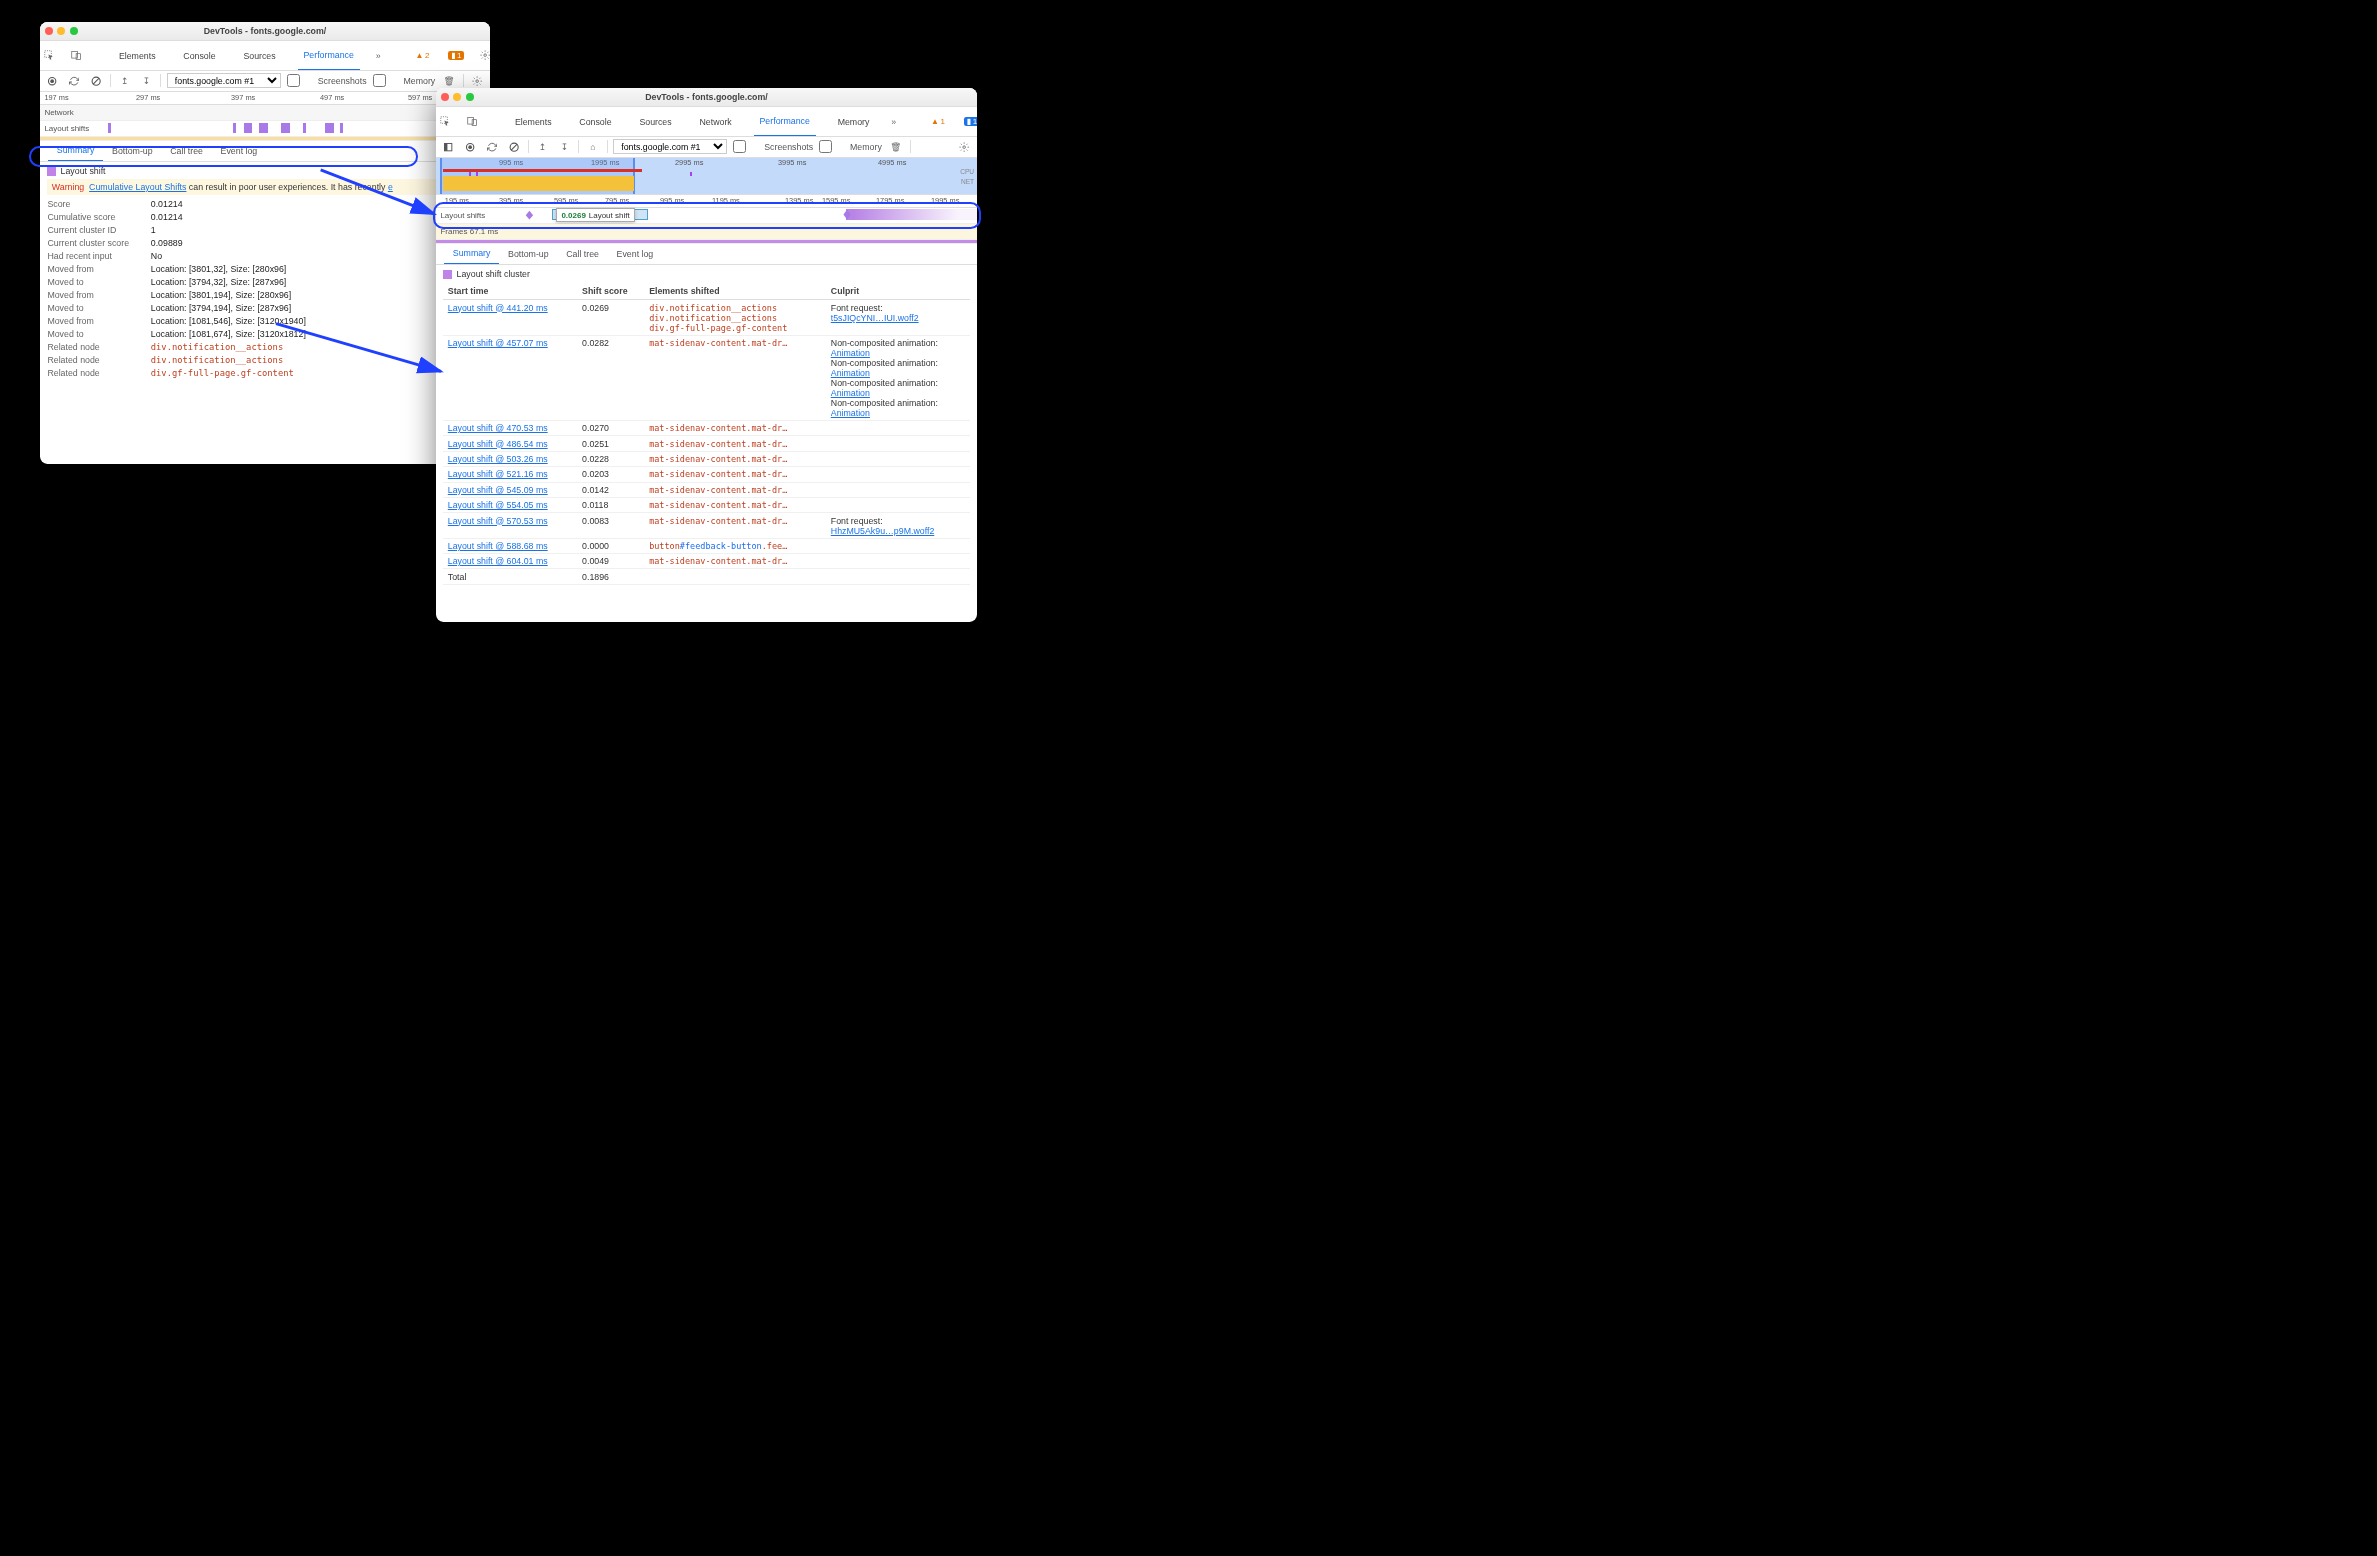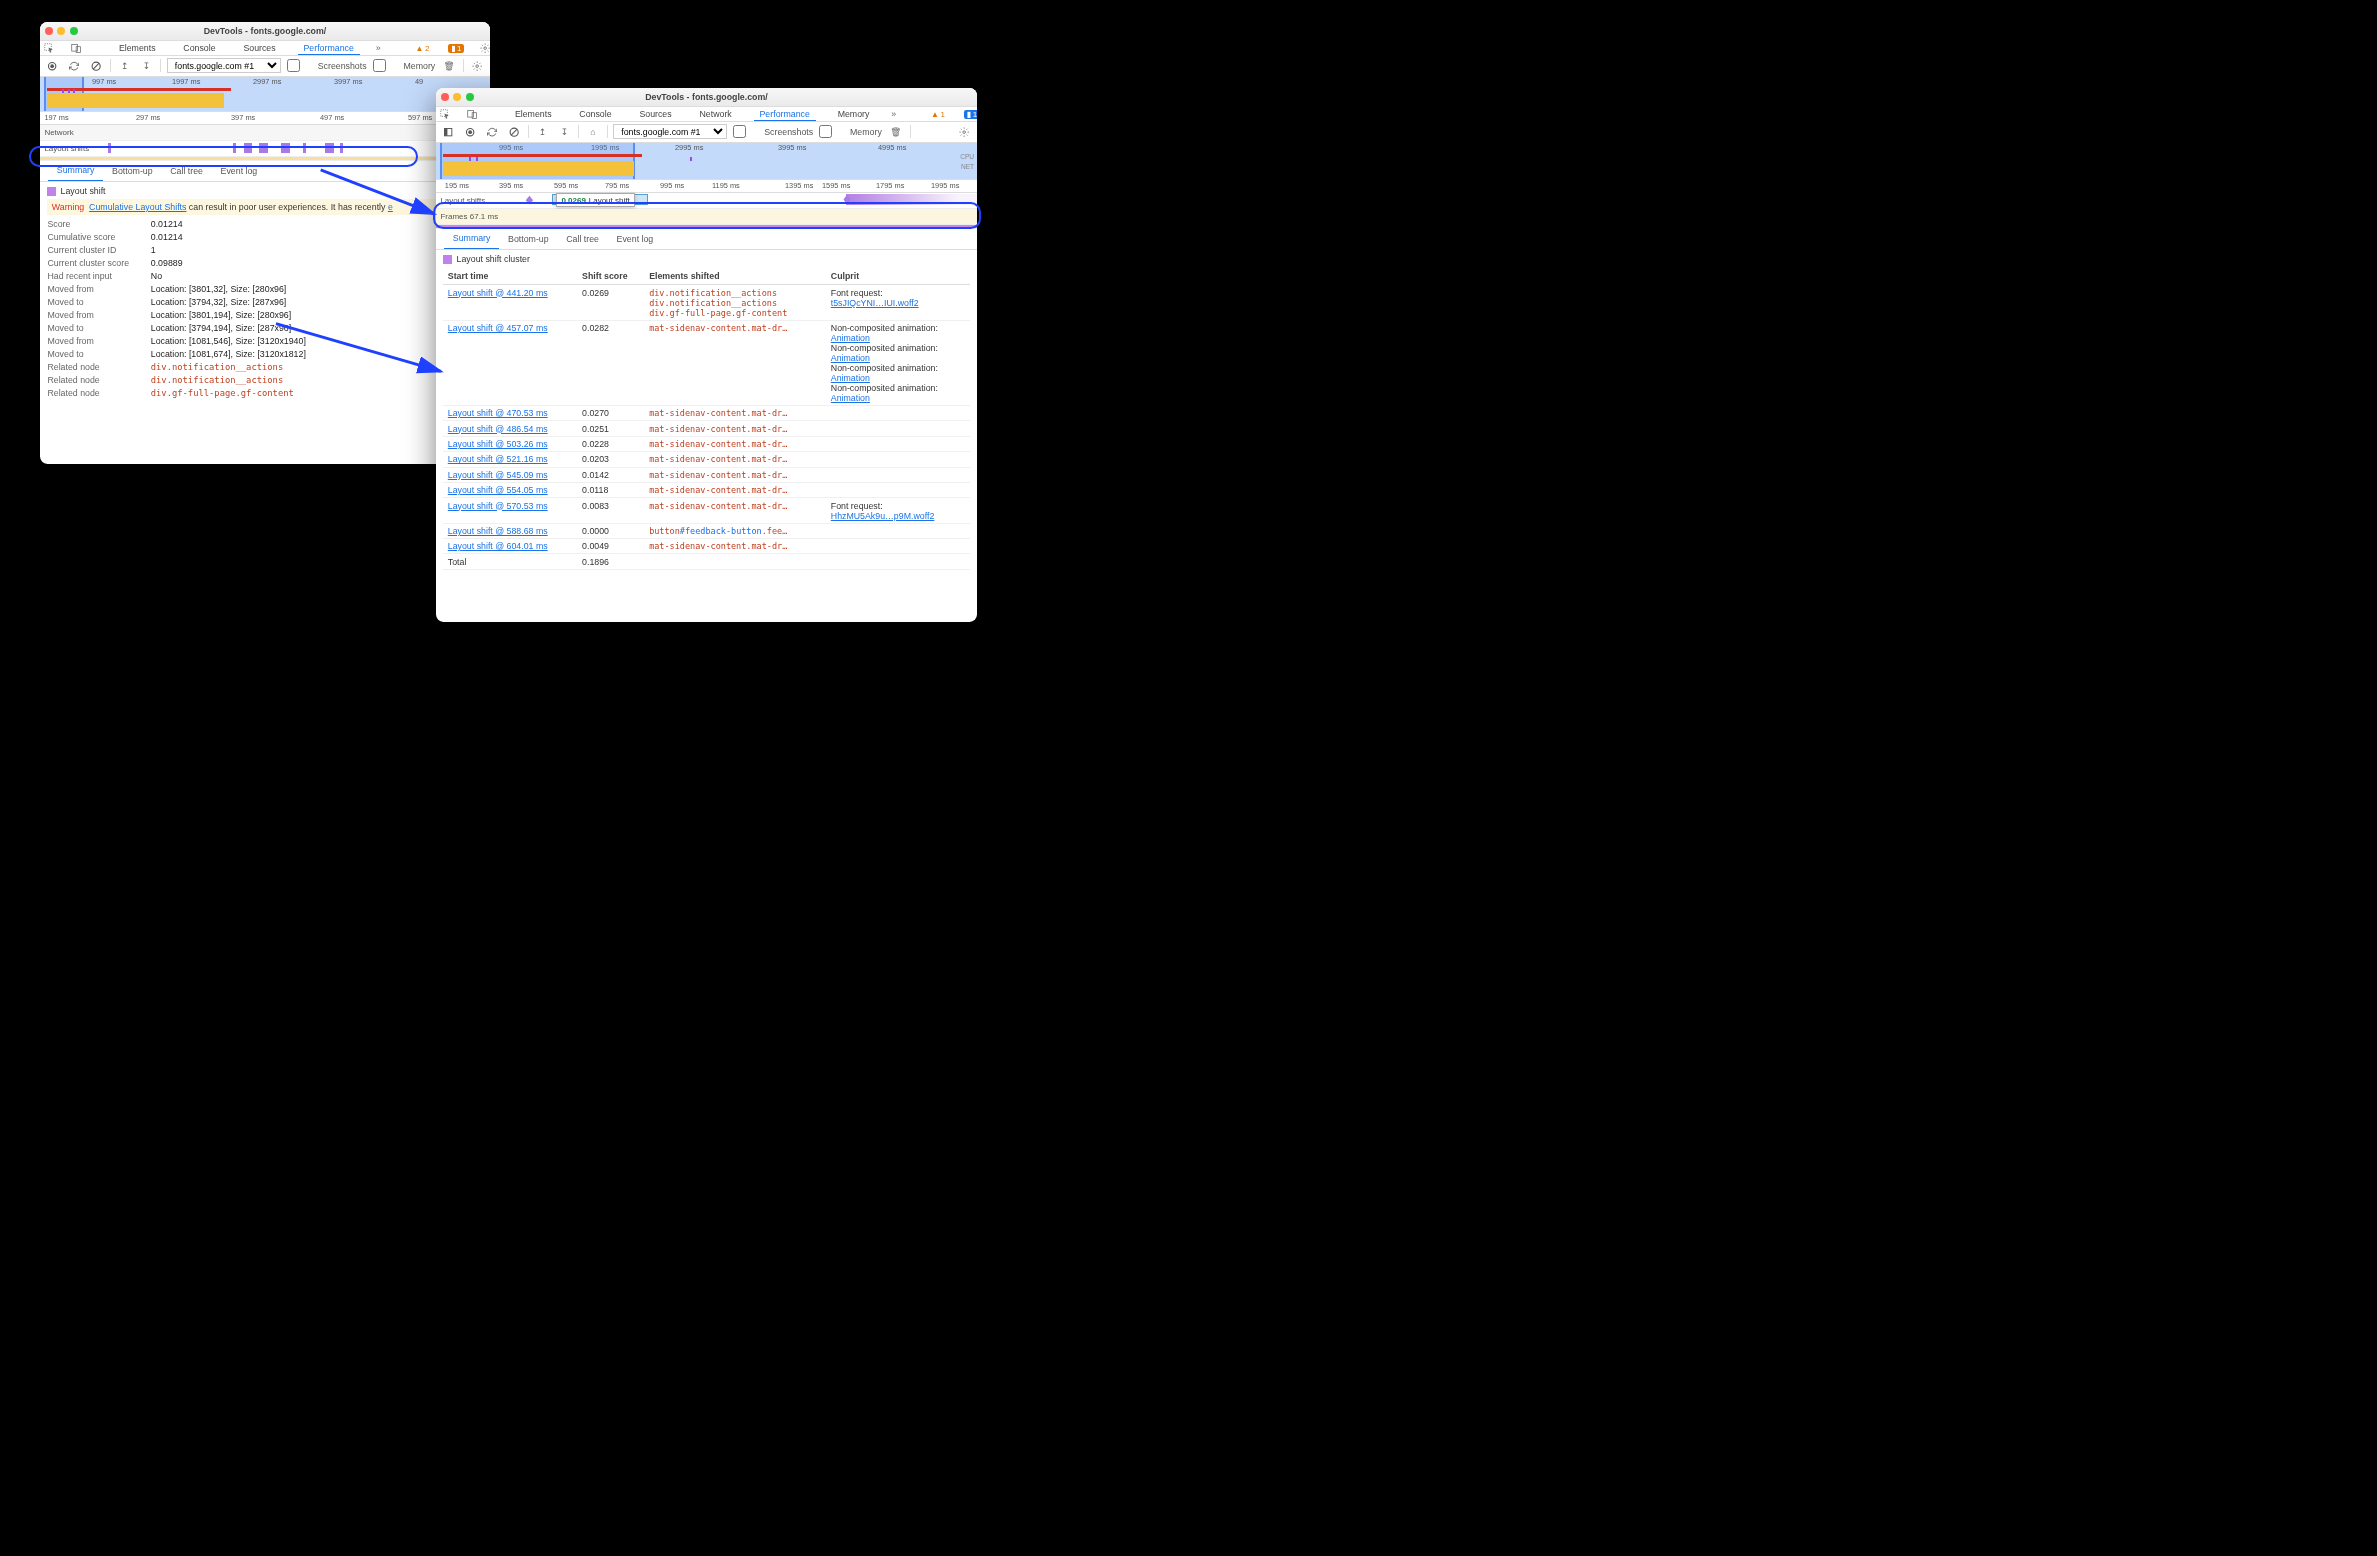--- a/index.html
+++ b/index.html
@@ -35,21 +35,21 @@
   .dots { display: flex; gap: 4.4px; }
   .dot { width: 8px; height: 8px; border-radius: 50%; }
   .dot.red { background: #ff5f57; }
   .dot.yellow { background: #febc2e; }
   .dot.green { background: #28c840; }
   .title-text { position: absolute; left: 0; right: 0; text-align: center; }
   
   .toolbar {
     display: flex;
     align-items: center;
-    height: 15px;
+    height: 30px;
     border-bottom: 0.7px solid #ddd;
     padding: 0 4.4px;
     gap: 16px;
     font-size: 8.8px;
     color: #444;
   }
   .toolbar .tab { padding: 0 5.9px; height: 100%; display: flex; align-items:center; cursor: pointer; }
   .toolbar .tab.active { color: #1a73e8; border-bottom: 1.5px solid #1a73e8; }
   .icon-btn { width: 16px; height: 16px; display: flex; align-items:center; justify-content:center; color:#666; cursor:pointer; }
   .spacer { flex: 1; }
@@ -208,33 +208,20 @@
     <div class="icon-btn">🗑</div>
     <div class="divider"></div>
     <div class="icon-btn gear-right">
       <svg width="10.3" height="10.3" viewBox="0 0 24 24" fill="none" stroke="#666" stroke-width="2">
           <circle cx="12" cy="12" r="3"></circle>
           <path d="M12 1v3M12 20v3M4.2 4.2l2.1 2.1M17.7 17.7l2.1 2.1M1 12h3M20 12h3M4.2 19.8l2.1-2.1M17.7 6.3l2.1-2.1"></path>
         </svg>
     </div>
   </div>
 
-  <div class="overview">
-    <span class="time-label" style="left:52px">997 ms</span>
-    <span class="time-label" style="left:132px">1997 ms</span>
-    <span class="time-label" style="left:213px">2997 ms</span>
-    <span class="time-label" style="left:294px">3997 ms</span>
-    <span class="time-label" style="left:375px">49</span>
-    <div class="viewport-handles" style="left:3.7px; width:40px"></div>
-    <div class="yellow-bar" style="left:7.4px; width:177px"></div>
-    <div class="red-stripe" style="left:7.4px; width:184px"></div>
-    <div class="purple-bit" style="left:22px"></div>
-    <div class="purple-bit" style="left:28px"></div>
-    <div class="purple-bit" style="left:33px"></div>
-  </div>
 
   <div class="ruler">
     <span style="left:4.4px">197 ms</span>
     <span style="left:96px">297 ms</span>
     <span style="left:191px">397 ms</span>
     <span style="left:280px">497 ms</span>
     <span style="left:368px">597 ms</span>
   </div>
 
   <div class="track-area">

